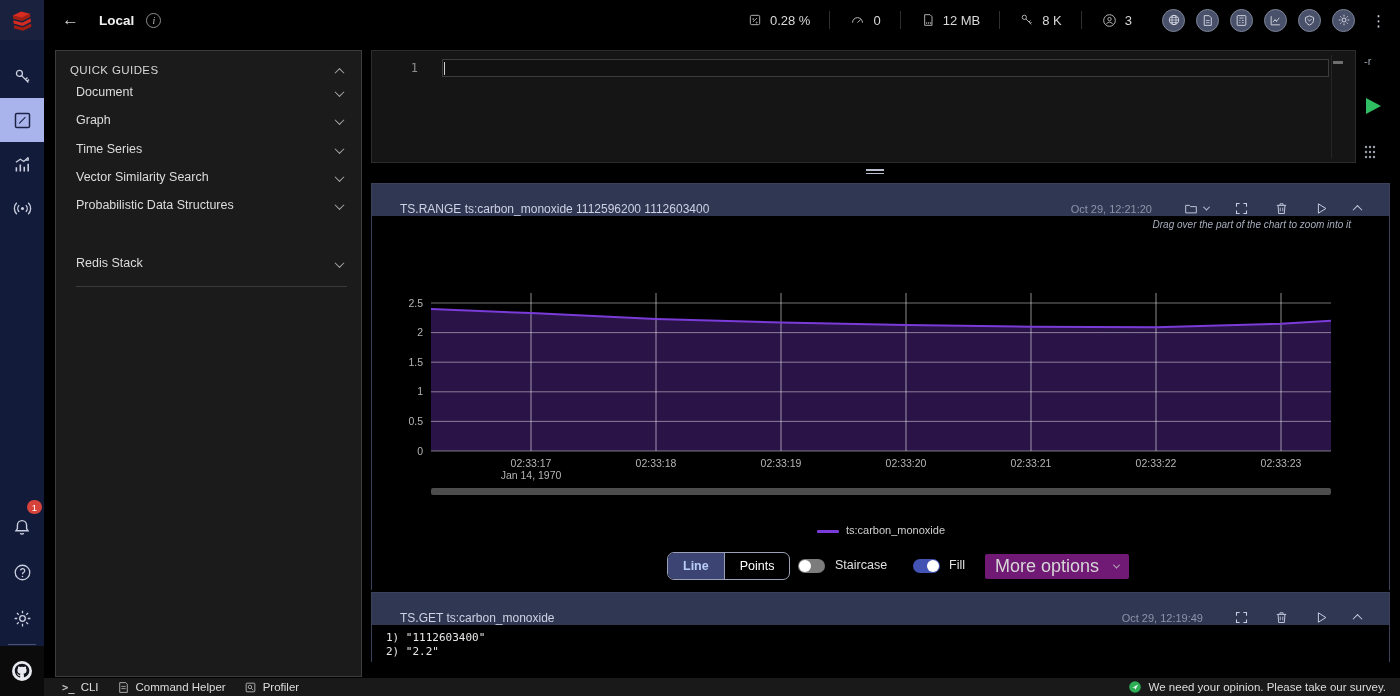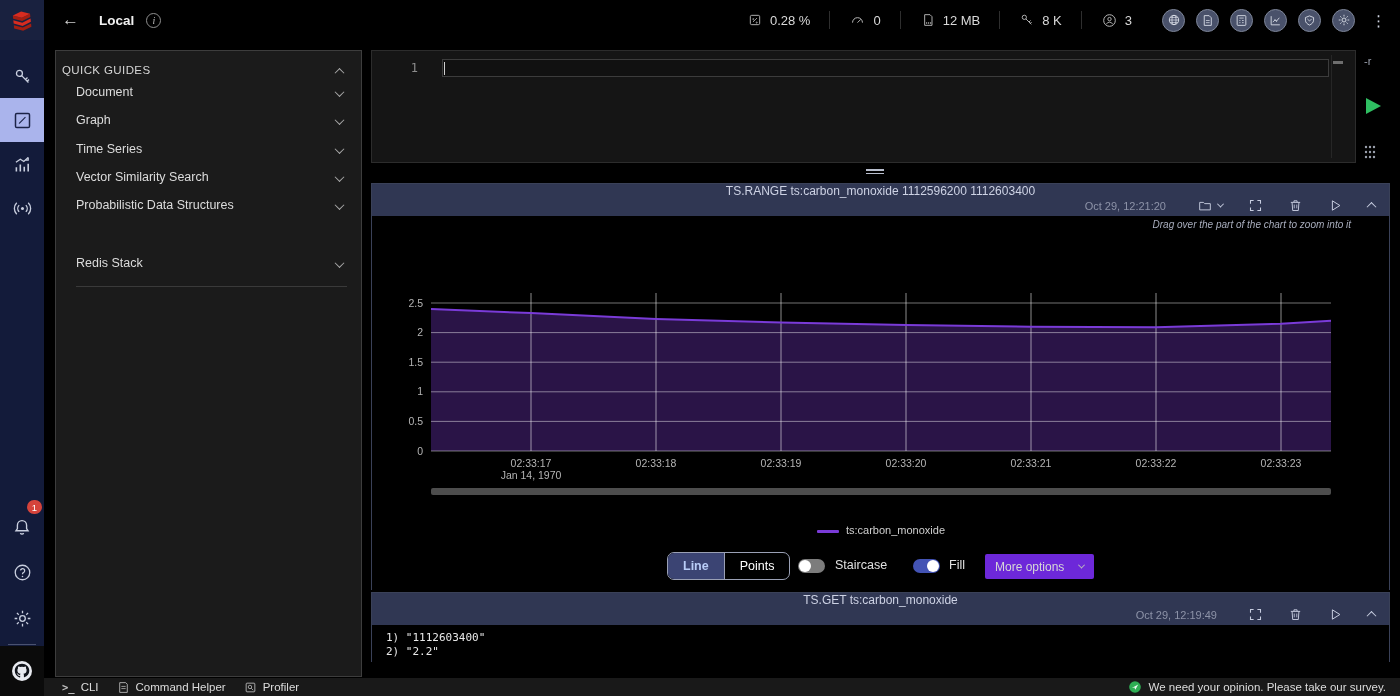--- a/index.html
+++ b/index.html
@@ -32,21 +32,21 @@
   .side-item { width:44px; height:44px; display:flex; align-items:center; justify-content:center; cursor:pointer; position:relative; }
   .side-item.active { background:#aab4ec; }
   #sidebar-footer { position:absolute; bottom:0; left:0; width:44px; height:50px; background:#0b0b0b; display:flex; align-items:center; justify-content:center; }
   .badge { position:absolute; top:-6px; right:2px; min-width:15px; height:14px; border-radius:8px; background:#d5433b;
     color:#fff; font-size:9.5px; display:flex; align-items:center; justify-content:center; padding:0 4px; }
   .side-divider { width:28px; height:1px; background:#4a5270; margin:0 auto; }
 
   
   #guides { left:55px; top:50px; width:307px; height:627px; background:#1b1b1b; border:1px solid #3d3d3d; }
   .g-row { position:absolute; left:0; width:100%; height:22px; display:flex; align-items:center; cursor:pointer; }
-  .g-head { font-size:11.5px; color:#d6d6d6; letter-spacing:.4px; padding-left:6px; }
+  .g-head { font-size:11.5px; color:#d6d6d6; letter-spacing:.4px; padding-left:14px; }
   .g-item { font-size:12.5px; color:#dcdcdc; padding-left:20px; }
   .g-chev { position:absolute; right:18px; }
   .chev { display:inline-block; width:7px; height:7px; border-right:1.5px solid #a8a8a8; border-bottom:1.5px solid #a8a8a8; }
   .chev.down { transform:rotate(45deg) translate(-1px,-1px); }
   .chev.up { transform:rotate(-135deg) translate(-1px,-1px); }
   #guides-divider { position:absolute; left:20px; right:14px; top:235px; height:1px; background:#3a3a3a; }
   #manual-btn { position:absolute; left:14px; right:14px; top:249px; height:23px; border:1px solid #777; border-radius:3px;
     background:transparent; color:#ededed; font-size:12px; display:flex; align-items:center; justify-content:center; cursor:pointer; }
 
   
@@ -59,21 +59,21 @@
   #minimap-mark { position:absolute; right:2px; top:6px; width:10px; height:3px; background:#6e6e6e; }
   #editor-rail { left:1360px; top:50px; width:34px; height:120px; }
   #raw-flag { position:absolute; left:4px; top:5px; font-size:11px; color:#9aa0ae; }
   #run-btn { position:absolute; left:0; top:44px; cursor:pointer; }
   #drag-handle { position:absolute; left:2px; top:94px; cursor:grab; }
   #pane-splitter { left:866px; top:167px; width:18px; height:8px; cursor:row-resize; }
   #pane-splitter .bar { height:1.5px; background:#b9bfce; margin:2px 0; }
 
   
   .res-card { left:371px; width:1019px; background:#000; border:1px solid #3a4158; }
-  .res-head { height:32px; background:#303753; display:flex; align-items:center; padding:0 14px;flex-direction:column; }
+  .res-head { height:32px; background:#303753; display:flex; align-items:flex-end; padding:0 28px; }
   .res-cmd { font-size:12px; color:#cdd2e4; }
   .res-right { margin-left:auto; display:flex; align-items:center; gap:25px; }
   .res-time { font-size:11px; color:#8d93a8; margin-right:6px; white-space:nowrap; }
   .hicon { display:flex; align-items:center; cursor:pointer; color:#c7cde0; }
   .hicon svg { display:block; }
 
   
   #chart-body { position:relative; width:100%; height:375px; background:#000; }
   #chart-hint { position:absolute; right:38px; top:3px; font-size:10px; font-style:italic; color:#a8adbd; }
   #ts-chart { position:absolute; left:0; top:0; }
@@ -85,22 +85,22 @@
   
   .seg-group { position:absolute; left:295px; top:336px; display:flex; border:1px solid #9aa0b5; border-radius:7px; overflow:hidden; height:28px; }
   .seg { padding:0 15px; display:flex; align-items:center; font-size:12.5px; cursor:pointer; color:#fff; background:transparent; }
   .seg.sel { background:#3b4473; color:#b9cdf8; font-weight:bold; }
   .seg + .seg { border-left:1px solid #9aa0b5;text-align:center; }
   .toggle { position:absolute; width:27px; height:14px; border-radius:8px; cursor:pointer; }
   .toggle .knob { position:absolute; top:1px; width:12px; height:12px; border-radius:50%; background:#fff; }
   .toggle.off { background:#7c7c7c; } .toggle.off .knob { left:1px; }
   .toggle.on { background:#4353b4; } .toggle.on .knob { right:1px; }
   .ctrl-label { position:absolute; font-size:12.5px; color:#e0e0e0; top:342px; }
-  #more-options { position:absolute; left:613px; top:338px; height:25px; padding:0 10px; background:#6d28d9; color:#d6d6d6;
-    font-size:12px; display:flex; align-items:center; gap:15px; cursor:pointer; border-radius:2px; }
+  #more-options { position:absolute; left:613px; top:338px; height:25px; padding:0 10px; background:#701a75; color:#d6d6d6;
+    font-size:18px; display:flex; align-items:center; gap:15px; cursor:pointer; border-radius:2px; }
   #more-options .chev { width:5px; height:5px; border-color:#bdbdbd; }
 
   
   #tsget-body { padding:6px 0 0 14px; height:38px; background:#000; }
   .out-line { font-family:"DejaVu Sans Mono",monospace; font-size:11px; color:#e8e8e8; line-height:13.5px; white-space:pre; }
 
   
   #bottombar { left:44px; top:677px; width:1356px; height:19px; background:#191919; border-top:1px solid #000;
     display:flex; align-items:center; font-size:11.5px; color:#dcdcdc; }
   .bb-item { display:flex; align-items:center; gap:6px; margin-left:18px; cursor:pointer; white-space:nowrap; }

